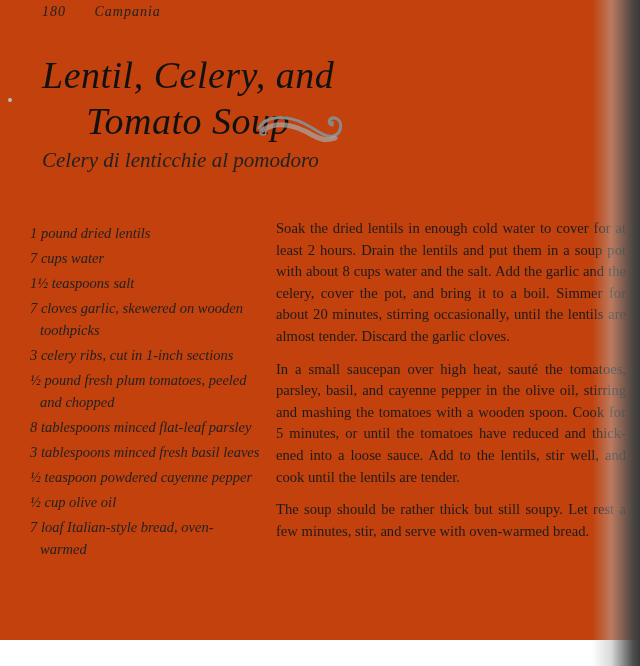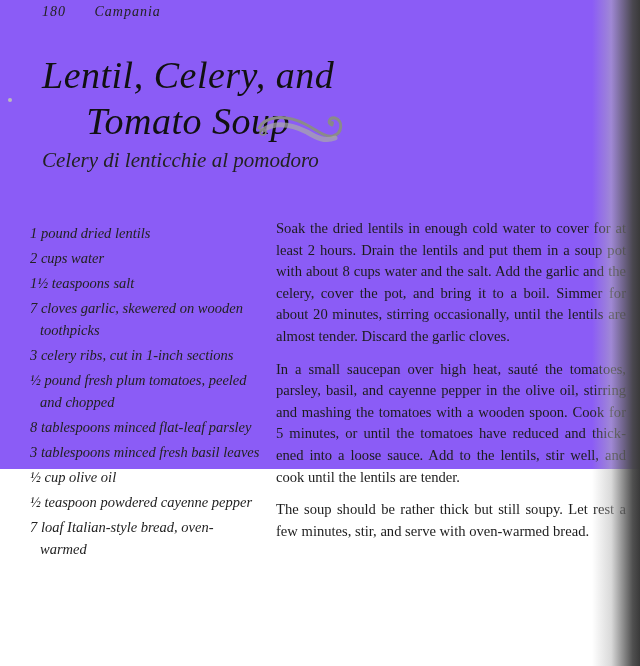--- a/index.html
+++ b/index.html
@@ -3,22 +3,22 @@
 <meta charset="utf-8">
 <style>
   html, body { margin: 0; padding: 0; }
   body {
     width: 640px; height: 666px; overflow: hidden; position: relative;
     background: #ffffff;
     font-family: "DejaVu Serif", "Liberation Serif", serif;
     color: #1a1a1a;
   }
   .page {
-    position: absolute; left: 0; top: 0; width: 640px; height: 469px;
-    background: #8b5cf6;
+    position: absolute; left: 0; top: 0; width: 640px; height: 640px;
+    background: #c2410c;
   }
   .gutter-shadow {
     position: absolute; right: 0; top: 0; width: 48px; height: 666px;
     background: linear-gradient(to right, rgba(255,255,255,0) 0%, rgba(180,180,180,0.5) 40%, rgba(70,70,70,0.95) 85%, #3a3a3a 100%);
   }
   .running-head {
     position: absolute; left: 42px; top: 4px;
     font-family: "Liberation Serif", serif; font-style: italic;
     font-size: 14px; color: #222; letter-spacing: 1px;
   }
@@ -76,29 +76,29 @@
     <path d="M4 20 C 10 8, 30 6, 50 16 C 62 22, 70 30, 78 28 C 88 25, 88 12, 80 10 C 74 9, 72 16, 77 17" fill="none" stroke="#8a8a8a" stroke-width="3" stroke-linecap="round"></path>
     <path d="M8 22 C 20 14, 36 16, 52 24 C 62 30, 70 34, 80 30" fill="none" stroke="#aaaaaa" stroke-width="5" stroke-linecap="round" opacity="0.7"></path>
     <circle cx="8" cy="24" r="3" fill="none" stroke="#888" stroke-width="1.5"></circle>
     <circle cx="77" cy="15" r="2" fill="#888"></circle>
   </svg>
 
   <h2 class="subtitle">Celery di lenticchie al pomodoro</h2>
 
   <ul class="ingredients">
     <li>1 pound dried lentils</li>
-    <li>2 cups water</li>
+    <li>7 cups water</li>
     <li>1½ teaspoons salt</li>
     <li>7 cloves garlic, skewered on wooden toothpicks</li>
     <li>3 celery ribs, cut in 1-inch sections</li>
     <li>½ pound fresh plum tomatoes, peeled and chopped</li>
     <li>8 tablespoons minced flat-leaf parsley</li>
     <li>3 tablespoons minced fresh basil leaves</li>
+    <li>½ teaspoon powdered cayenne pepper</li>
     <li>½ cup olive oil</li>
-    <li>½ teaspoon powdered cayenne pepper</li>
     <li>7 loaf Italian-style bread, oven-warmed</li>
   </ul>
 
   <div class="method">
     <p>Soak the dried lentils in enough cold water to cover for at least 2 hours. Drain the lentils and put them in a soup pot with about 8 cups water and the salt. Add the garlic and the celery, cover the pot, and bring it to a boil. Simmer for about 20 minutes, stirring occasionally, until the lentils are almost tender. Discard the garlic cloves.</p>
     <p>In a small saucepan over high heat, sauté the tomatoes, parsley, basil, and cayenne pepper in the olive oil, stirring and mashing the tomatoes with a wooden spoon. Cook for 5 minutes, or until the tomatoes have reduced and thick-ened into a loose sauce. Add to the lentils, stir well, and cook until the lentils are tender.</p>
     <p>The soup should be rather thick but still soupy. Let rest a few minutes, stir, and serve with oven-warmed bread.</p>
   </div>
 
   <div class="gutter-shadow"></div>

